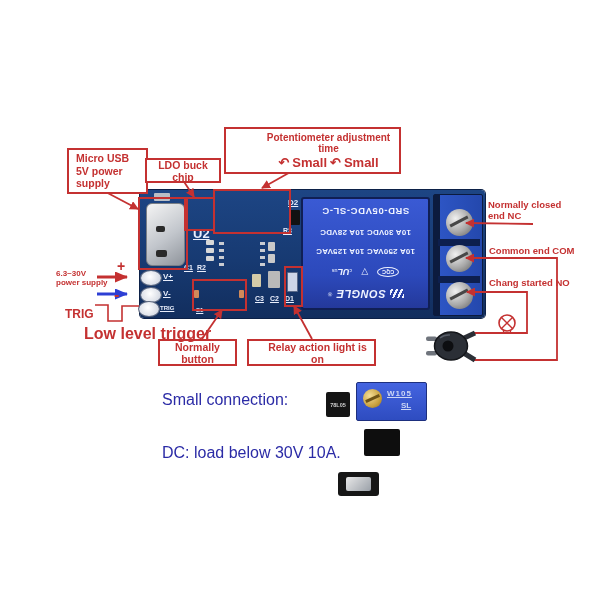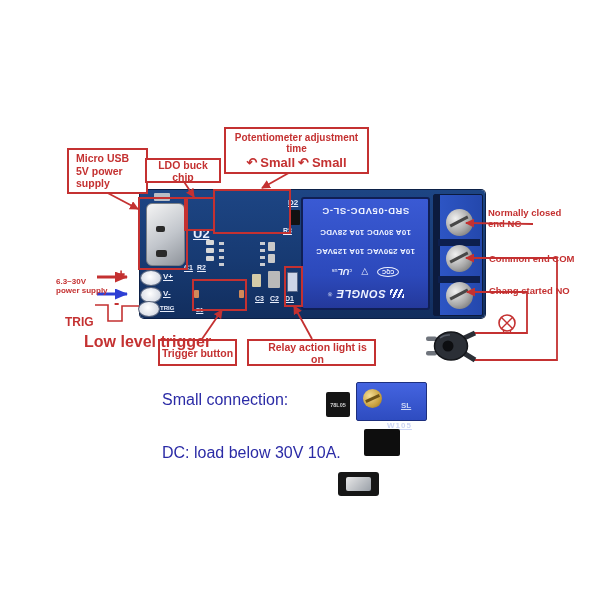--- a/index.html
+++ b/index.html
@@ -50,21 +50,21 @@
         background:linear-gradient(90deg,#0c1b3e 0 6px,#2d55c4 6px,#2448ad 100%);
         border:1px solid #0c1b3e;border-radius:2px;box-sizing:border-box;}
   .notch{position:absolute;left:4px;width:42px;height:7px;background:#0d1f4e;}
   .screw{position:absolute;left:12px;width:27px;height:27px;border-radius:50%;
         background:radial-gradient(circle at 35% 35%,#f0f0f0,#a8a8a8 55%,#5f5f5f);}
   .screw i{position:absolute;left:3px;top:11px;width:20px;height:3px;background:#474747;transform:rotate(-28deg);}
   
   .redbox{position:absolute;border:2px solid #c43131;}
   .callout{position:absolute;border:2px solid #c43131;background:#fff;color:#c43131;
            font-weight:bold;display:flex;align-items:center;justify-content:center;text-align:center;}
-  .redtext{position:absolute;color:#c43131;font-weight:bold;line-height:1.15;margin-top:8px;}
+  .redtext{position:absolute;color:#c43131;font-weight:bold;line-height:1.15;}
   .preline{white-space:pre-line;}
   .overlay{position:absolute;left:0;top:0;width:600px;height:600px;pointer-events:none;}
   
   .note{position:absolute;color:#2b2ba6;font-size:16px;}
 </style>
 </head>
 <body>
 
 <div class="stage">
 
@@ -79,21 +79,21 @@
 
     <div class="part chip-ldo" style="">
       <span>78L05</span>
     </div>
     <div class="silk" style="left:53px;top:37px;font-size:13px;">U2</div>
 
     <div class="part pot">
       <div class="screw">
           <i></i>
         </div>
-      <div class="silk" style="left:30px;top:7px;font-size:8px;letter-spacing:1px;color:#cdd6f5;margin-top:32px;">W105</div>
+      <div class="silk" style="left:30px;top:7px;font-size:8px;letter-spacing:1px;color:#cdd6f5;">W105</div>
       <div class="silk" style="left:44px;top:19px;font-size:8px;color:#cdd6f5;">SL</div>
     </div>
     <div class="silk" style="left:148px;top:9px;font-size:8px;">D2</div>
     <div class="smallpart" style="left:149px;top:20px;width:11px;height:15px;background:#121212;"></div>
     <div class="silk" style="left:143px;top:37px;font-size:7px;">R3</div>
 
     <div class="part ic"></div>
     <div class="pin" style="left:79px;top:52px;"></div>
     <div class="pin" style="left:79px;top:59px;"></div>
     <div class="pin" style="left:79px;top:66px;"></div>
@@ -217,31 +217,31 @@
       <path d="M440,338 a12,10 0 0 1 10,-3" stroke="#585e68" stroke-width="1.5" fill="none"></path>
     </g>
   </svg>
 
   <div class="callout preline" style="left:67px;top:148px;width:70px;height:42px;font-size:10.5px;justify-content:flex-start;padding-left:7px;text-align:left;line-height:1.22;">Micro USB
 5V power
 supply</div>
 
   <div class="callout" style="left:145px;top:158px;width:72px;height:21px;font-size:10.5px;">LDO buck chip</div>
 
-  <div class="callout" style="left:224px;top:127px;width:141px;height:43px;flex-direction:column;gap:1px;">
+  <div class="callout" style="left:224px;top:127px;width:141px;height:43px;flex-direction:column;gap:1px;padding-left:32px;">
     <span style="font-size:10px;">Potentiometer adjustment time</span>
     <span style="font-size:13px;display:flex;align-items:center;gap:3px;">
       <span>↶</span>
       <span>Small</span>
       <span>↶</span>
       <span>Small</span>
     </span>
   </div>
 
-  <div class="callout" style="left:158px;top:339px;width:75px;height:23px;font-size:10.5px;">Trigger button</div>
+  <div class="callout" style="left:158px;top:339px;width:75px;height:23px;font-size:10.5px;">Normally button</div>
   <div class="callout" style="left:247px;top:339px;width:113px;height:23px;font-size:10.5px;padding-left:12px;">Relay action light is on</div>
 
   <div class="redtext preline" style="left:488px;top:200px;font-size:9.5px;">Normally closed
 end NC</div>
   <div class="redtext" style="left:489px;top:246px;font-size:9.5px;">Common end COM</div>
   <div class="redtext" style="left:489px;top:278px;font-size:9.5px;">Chang started NO</div>
 
   <div class="redtext preline" style="left:56px;top:269px;font-size:8px;">6.3~30V
 power supply</div>
   <div class="redtext" style="left:117px;top:258px;font-size:14px;">+</div>

